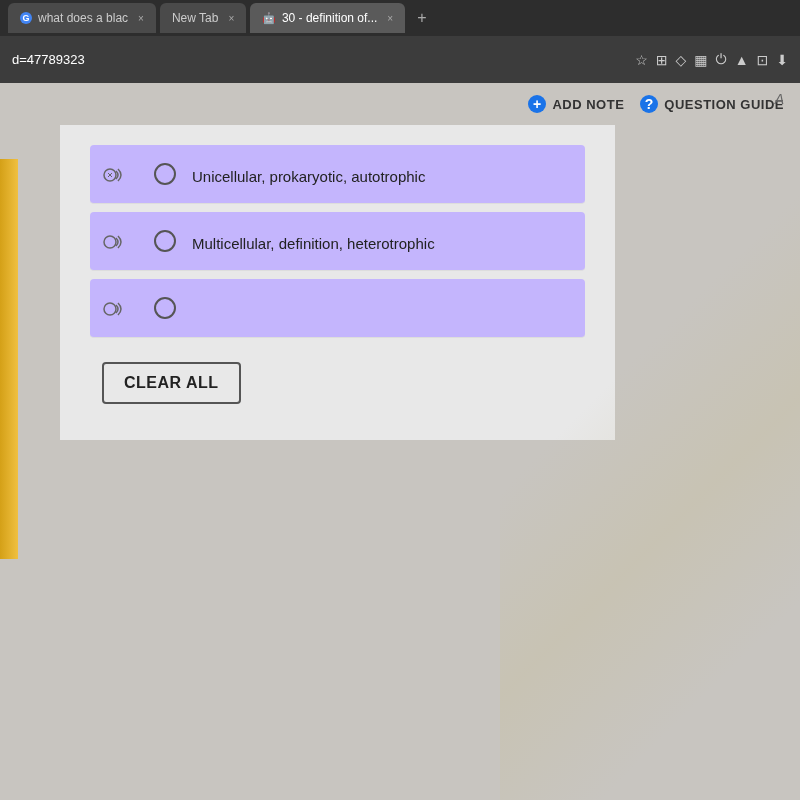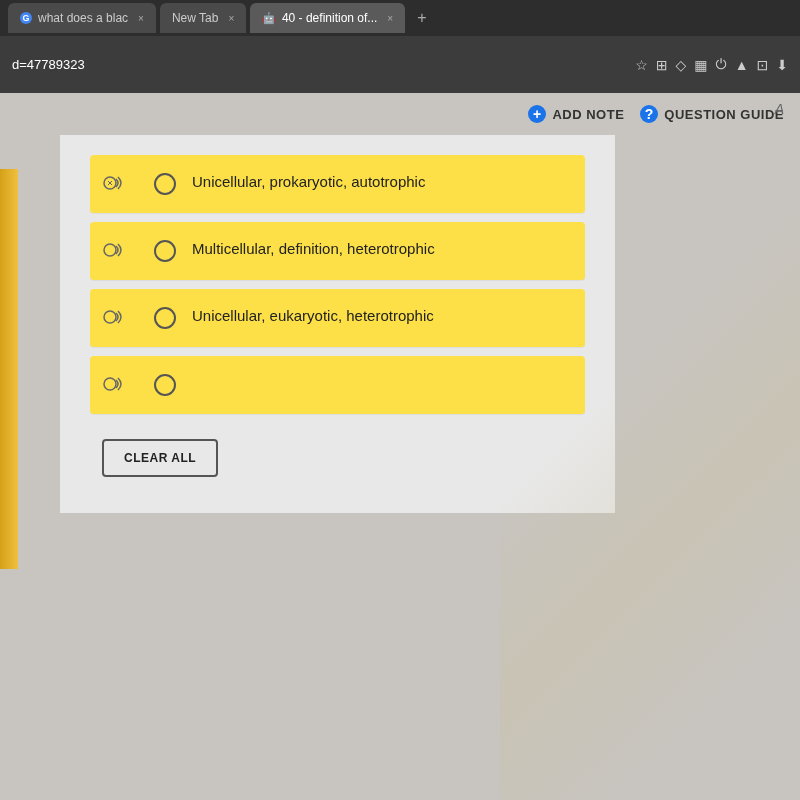--- a/index.html
+++ b/index.html
@@ -81,21 +81,21 @@
       color: #aaa;
       font-size: 16px;
       cursor: pointer;
       padding: 4px 8px;
     }
 
     .address-bar-row {
       display: flex;
       align-items: center;
       background: #3c3c3c;
-      height: 57px;
+      height: 47px;
       padding: 4px 12px;
       gap: 10px;
     }
 
     .address-text {
       color: #fff;
       font-size: 13px;
       flex: 1;
     }
 
@@ -186,25 +186,25 @@
     
     .options-container {
       background: #e8e8e8;
       margin: 0 0 0 0;
       padding: 20px 30px;
       width: 75%;
     }
 
     .option-row {
       display: flex;
-      align-items: flex-start;
+      align-items: flex-end;
       padding: 18px 12px;
       border-bottom: 1px solid #ddd;
       gap: 16px;
-      background: #fde047;
+      background: #c4b5fd;
       margin-bottom: 8px;
       border-radius: 4px;
     }
 
     .option-row:last-child {
       border-bottom: none;
     }
 
     .audio-icon {
       display: flex;
@@ -230,21 +230,21 @@
       color: #222;
       flex: 1;
     }
 
     
     .clear-all-btn {
       display: inline-block;
       border: 2px solid #555;
       border-radius: 4px;
       padding: 10px 20px;
-      font-size: 12px;
+      font-size: 16px;
       font-weight: bold;
       color: #222;
       background: transparent;
       cursor: pointer;
       margin: 16px 12px;
       letter-spacing: 0.5px;
     }
 
     
     .left-stripe {
@@ -282,21 +282,21 @@
       <div class="tab-google-icon">G</div>
       <span>what does a blac</span>
       <span class="tab-close">×</span>
     </div>
     <div class="tab">
       <span>New Tab</span>
       <span class="tab-close">×</span>
     </div>
     <div class="tab active">
       <span class="tab-ai-icon">🤖</span>
-      <span>40 - definition of...</span>
+      <span>30 - definition of...</span>
       <span class="tab-close">×</span>
     </div>
     <button class="tab-new">+</button>
   </div>
 
   <div class="address-bar-row">
     <span class="address-text">d=47789323</span>
     <div class="address-icons">
       <span>☆</span>
       <span>⊞</span>
@@ -351,31 +351,20 @@
             <svg width="24" height="20" viewBox="0 0 24 20" fill="none" xmlns="http://www.w3.org/2000/svg">
               <circle cx="8" cy="10" r="6" stroke="#666" stroke-width="1.5" fill="none"></circle>
               <path d="M14 6 Q18 10 14 14" stroke="#666" stroke-width="1.5" fill="none"></path>
               <path d="M16 4 Q22 10 16 16" stroke="#666" stroke-width="1.5" fill="none"></path>
             </svg>
           </div>
           <div class="radio-circle"></div>
           <span class="option-text">Multicellular, definition, heterotrophic</span>
         </div>
 
-        <div class="option-row">
-          <div class="audio-icon">
-            <svg width="24" height="20" viewBox="0 0 24 20" fill="none" xmlns="http://www.w3.org/2000/svg">
-              <circle cx="8" cy="10" r="6" stroke="#666" stroke-width="1.5" fill="none"></circle>
-              <path d="M14 6 Q18 10 14 14" stroke="#666" stroke-width="1.5" fill="none"></path>
-              <path d="M16 4 Q22 10 16 16" stroke="#666" stroke-width="1.5" fill="none"></path>
-            </svg>
-          </div>
-          <div class="radio-circle"></div>
-          <span class="option-text">Unicellular, eukaryotic, heterotrophic</span>
-        </div>
 
         <div class="option-row">
           <div class="audio-icon">
             <svg width="24" height="20" viewBox="0 0 24 20" fill="none" xmlns="http://www.w3.org/2000/svg">
               <circle cx="8" cy="10" r="6" stroke="#666" stroke-width="1.5" fill="none"></circle>
               <path d="M14 6 Q18 10 14 14" stroke="#666" stroke-width="1.5" fill="none"></path>
               <path d="M16 4 Q22 10 16 16" stroke="#666" stroke-width="1.5" fill="none"></path>
             </svg>
           </div>
           <div class="radio-circle"></div>

